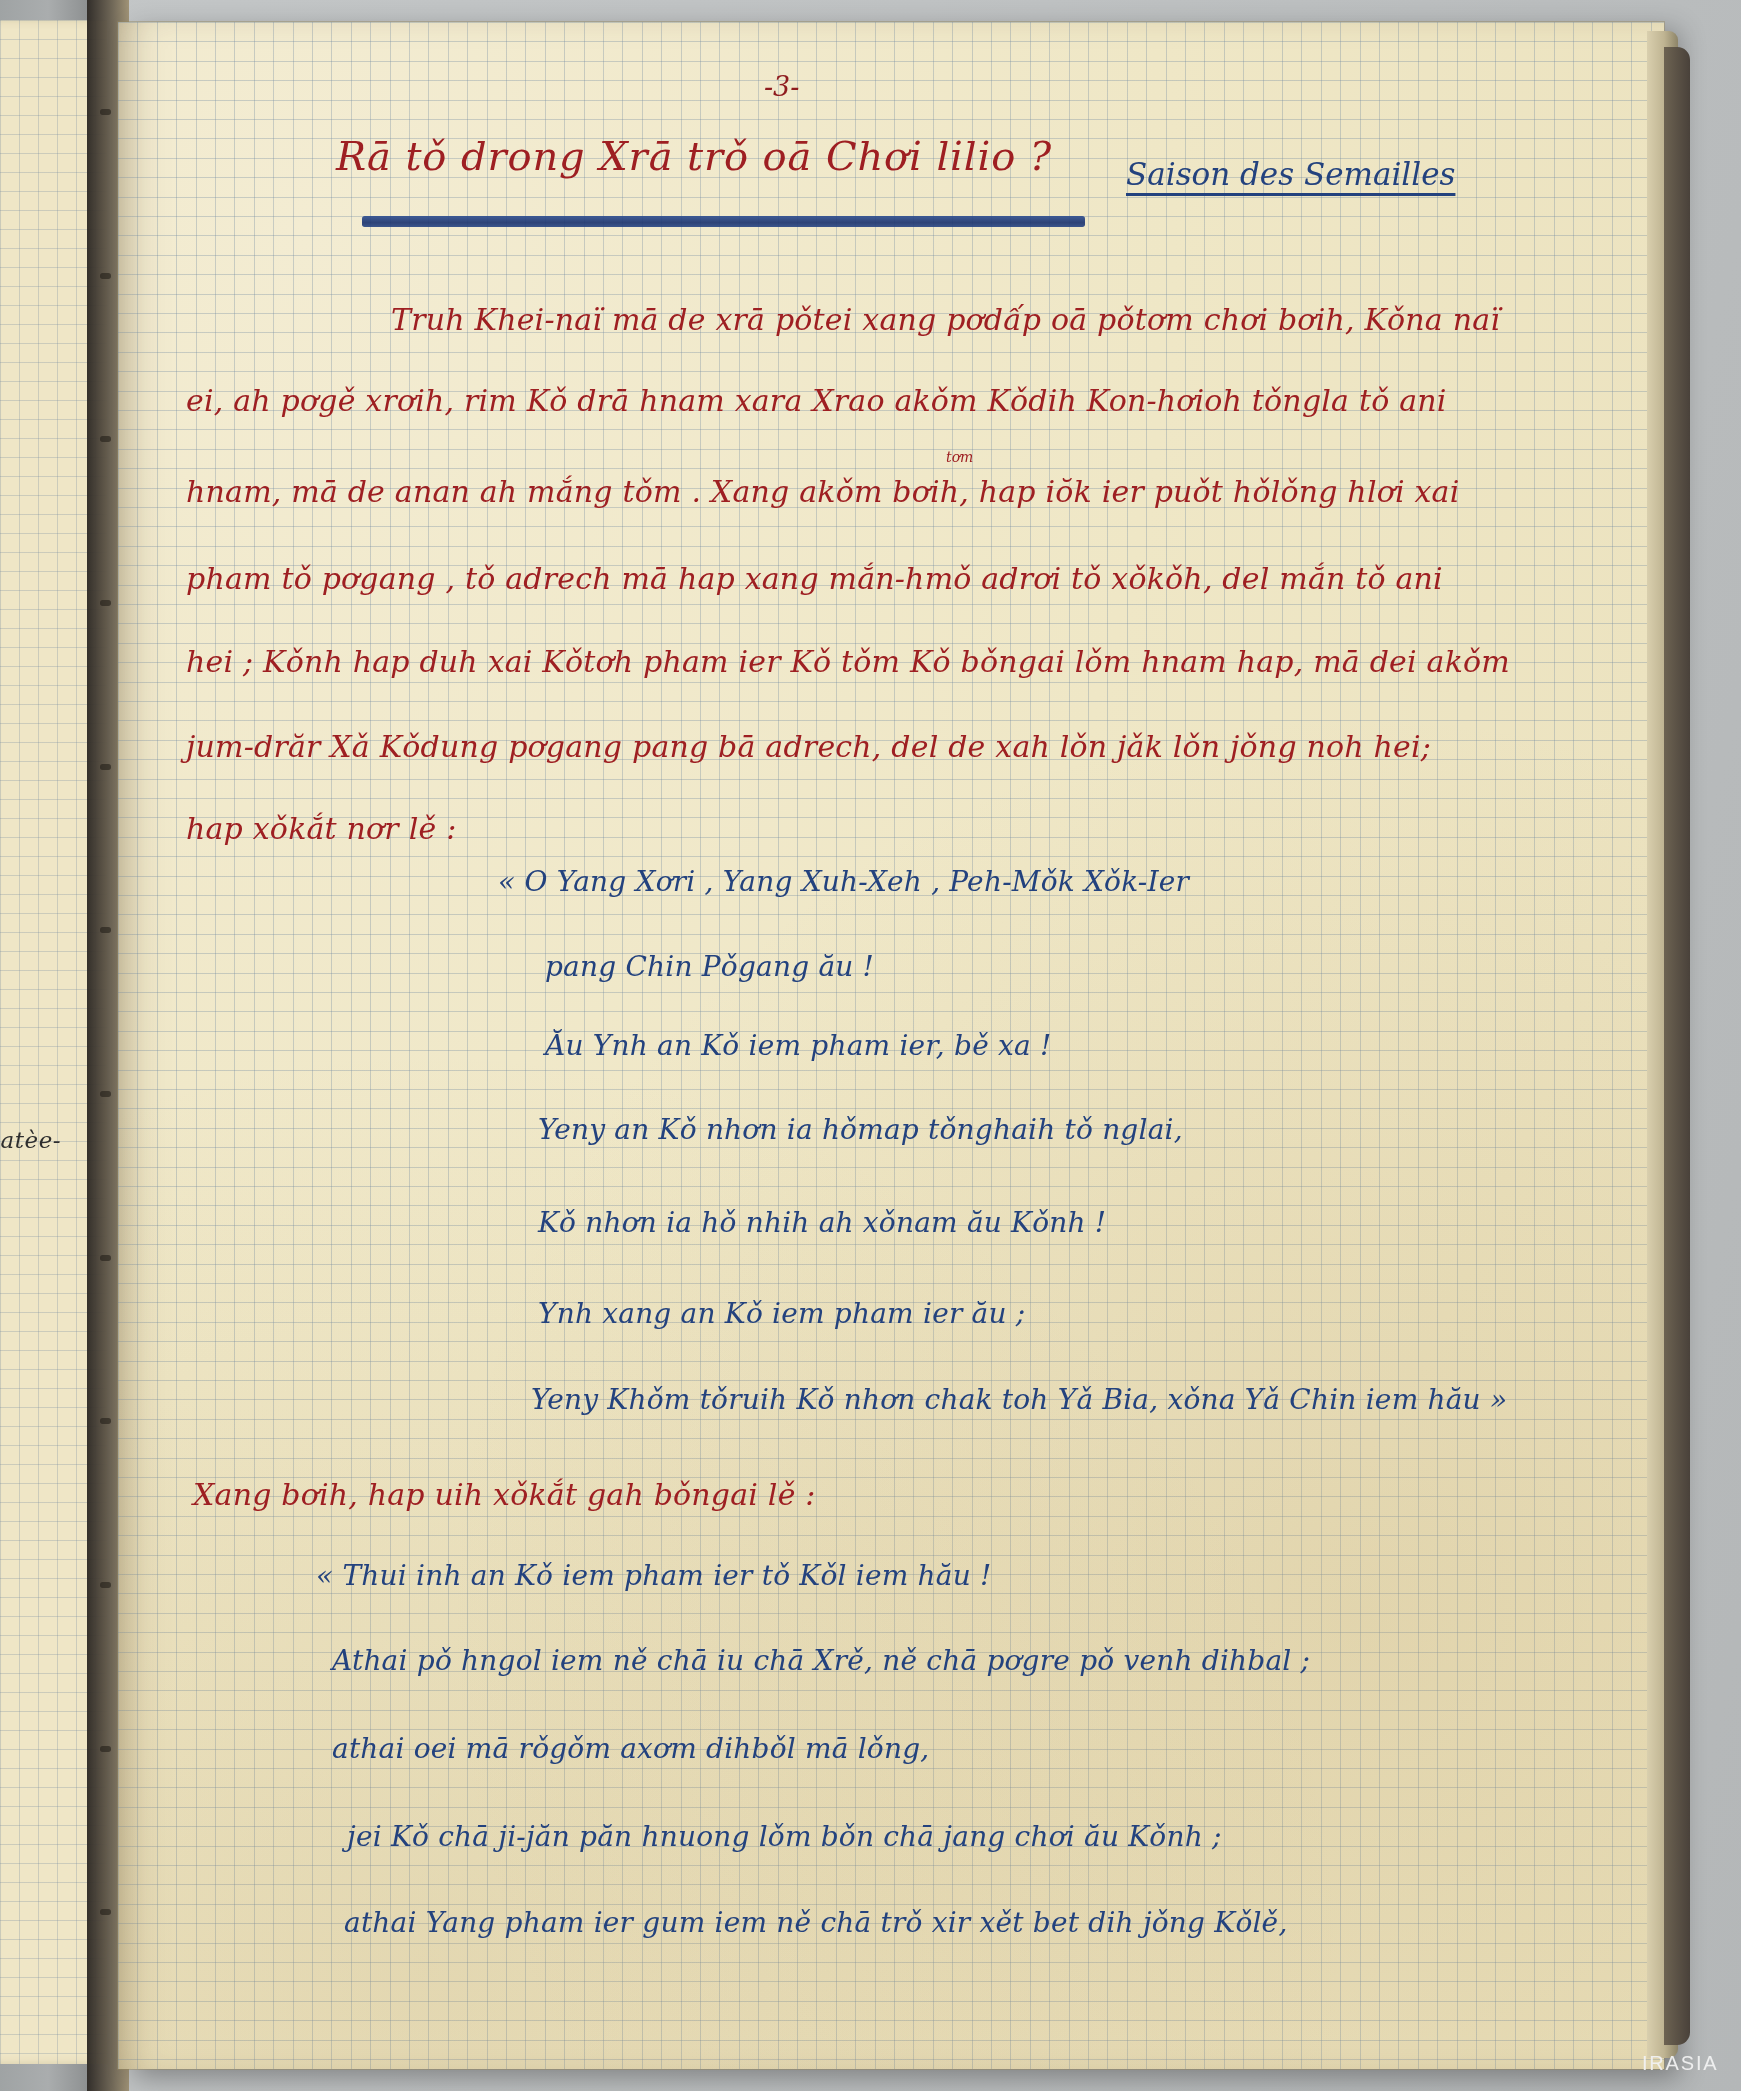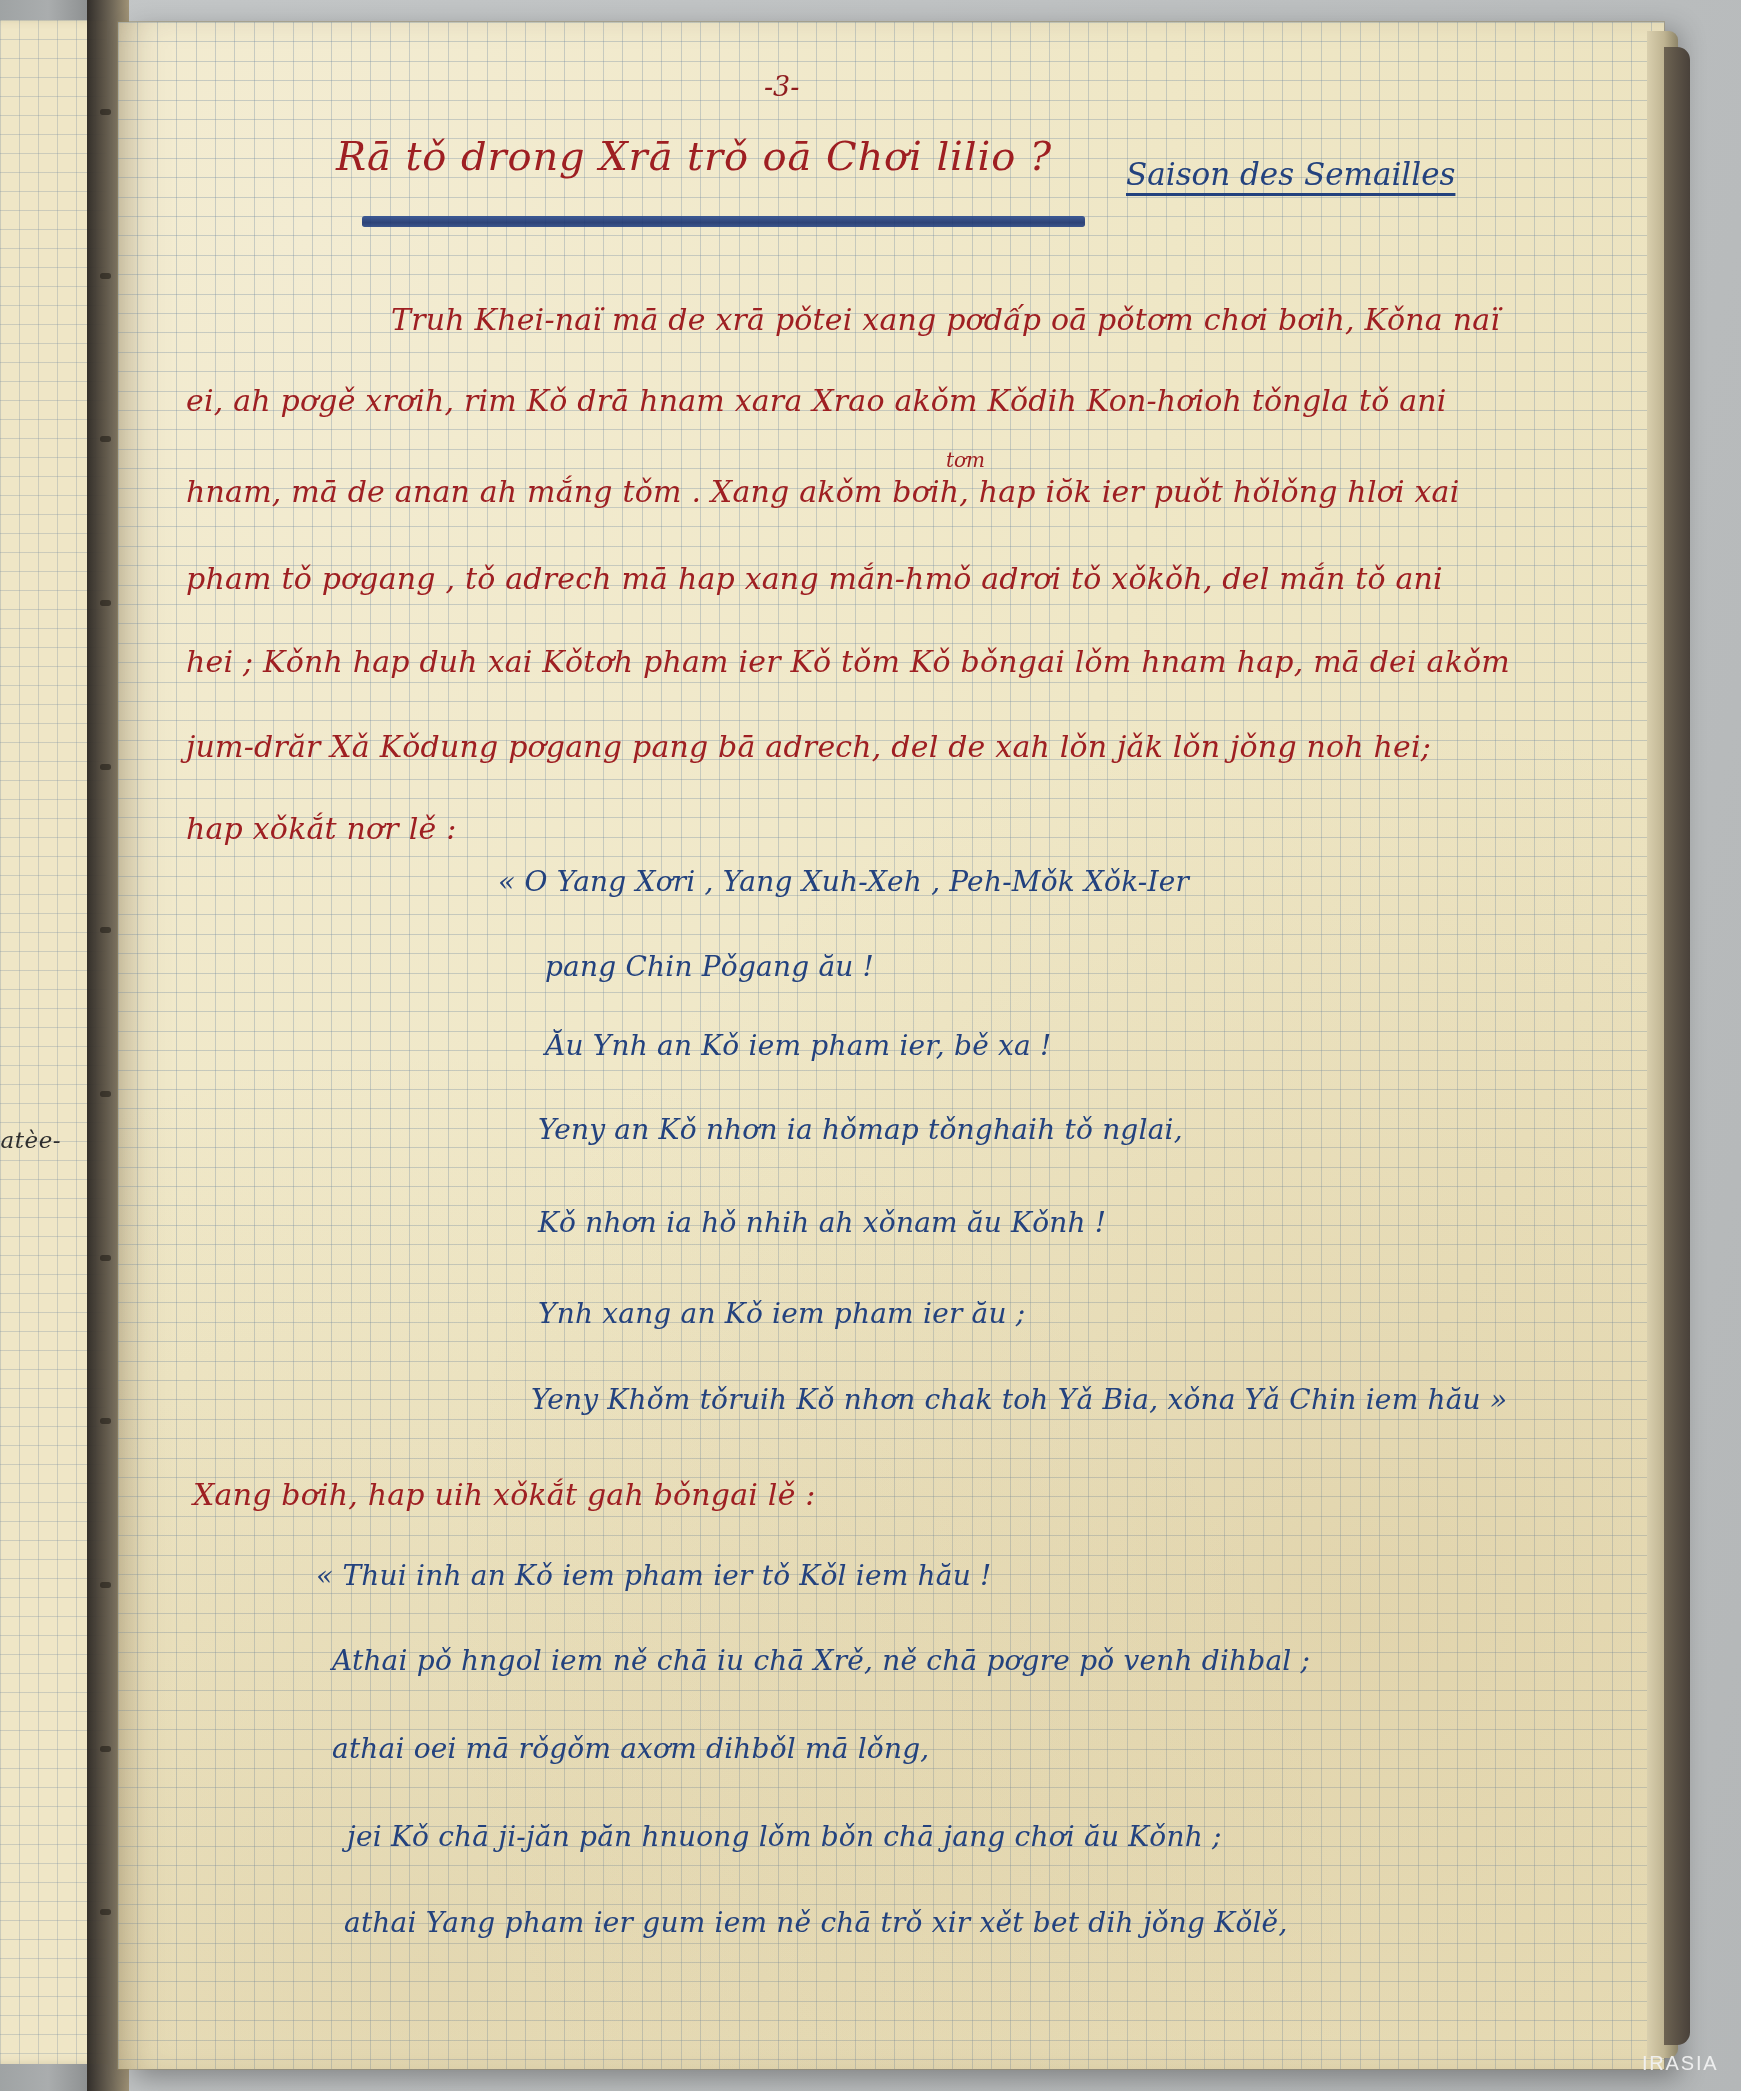--- a/index.html
+++ b/index.html
@@ -149,21 +149,21 @@
     position:absolute;
     left: 362px; top: 216px;
     width: 723px; height: 11px;
     background: linear-gradient(180deg, #2f4f91 0%, #1d3570 60%, #2b4886 100%);
     border-radius: 2.7px;
     opacity: .92;
   }
 
   .body-line { font-size: 30px; letter-spacing: 0.2px; }
   .verse-line { font-size: 28px; letter-spacing: 0.2px; }
-  .sup { font-size: 20px; }
+  .sup { font-size: 14px; }
 
   .watermark {
     position:absolute;
     right: 23.6px; bottom: 16.4px;
     font-family:"Liberation Sans", sans-serif;
     font-size: 20px;
     letter-spacing: 1.8px;
     color: #f2f2f2;
     opacity: .95;
   }

